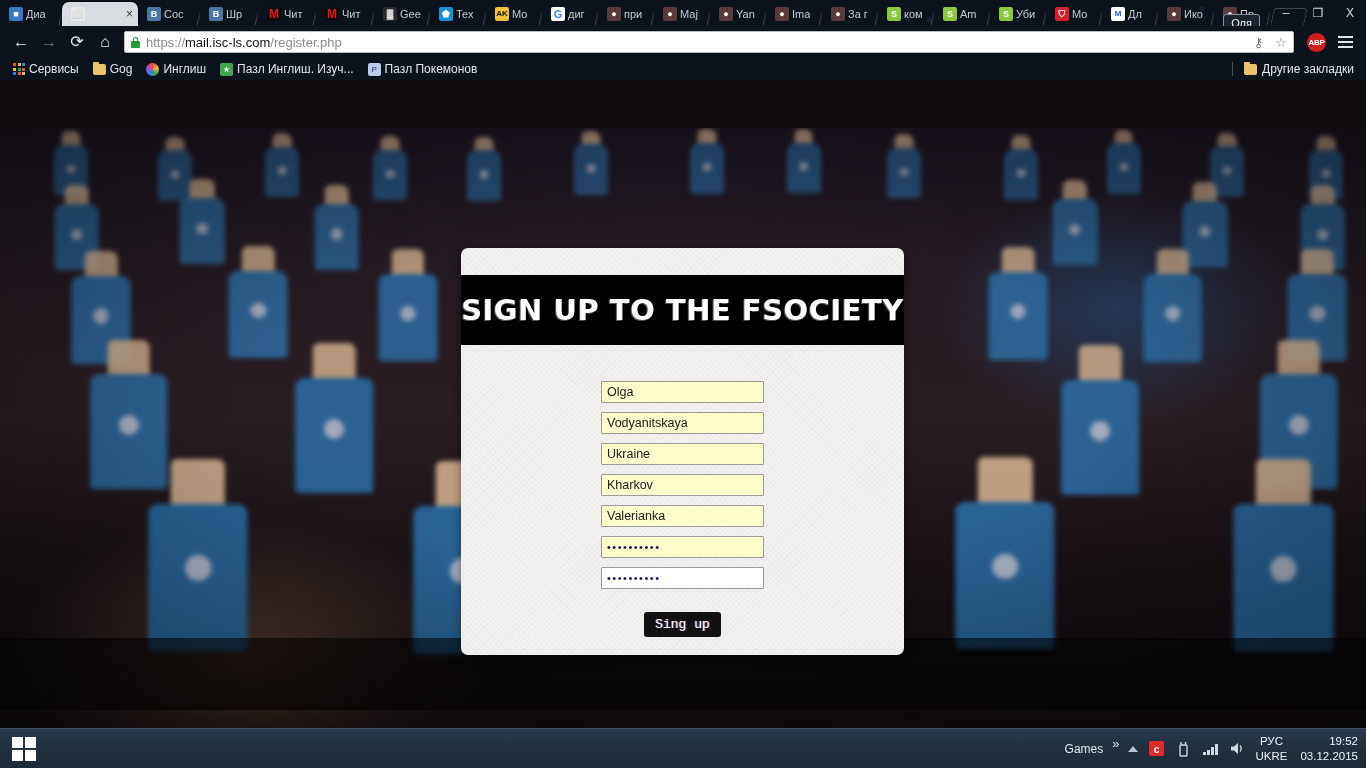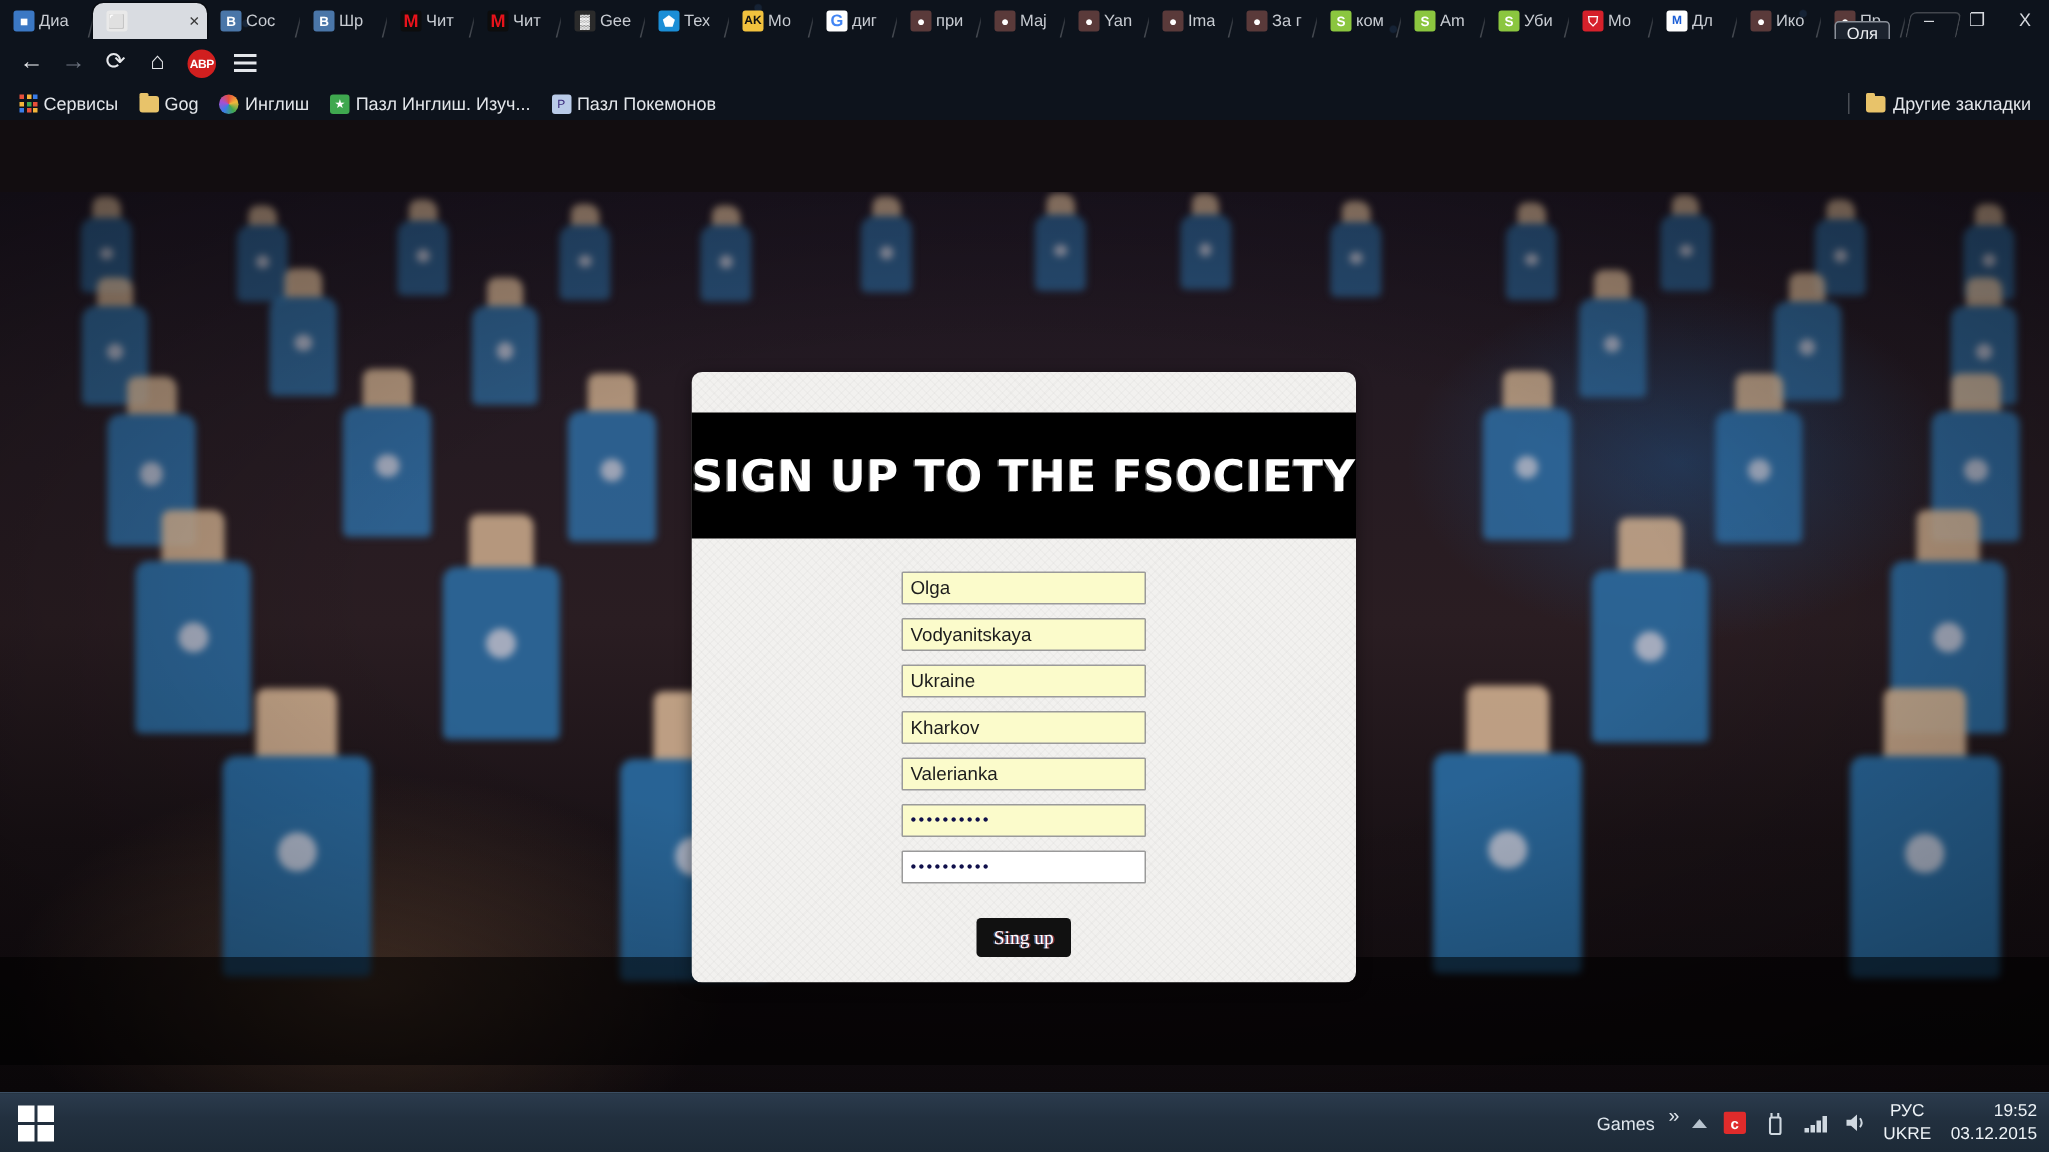--- a/index.html
+++ b/index.html
@@ -186,21 +186,21 @@
     background:#f2f1ef;
     border-radius:7px;
     box-shadow:0 2px 10px rgba(0,0,0,.45);
     z-index:10;
     background-image:
       repeating-linear-gradient(45deg, rgba(0,0,0,.018) 0 1px, transparent 1px 4px),
       repeating-linear-gradient(-45deg, rgba(0,0,0,.018) 0 1px, transparent 1px 4px);
     overflow:hidden;
   }
   .card-head{
-    position:absolute; left:-8px; right:-8px; top:27px; height:84px;
+    position:absolute; left:-8px; right:-8px; top:27px; height:70px;
     background:#000; display:flex; align-items:center; justify-content:center;
   }
   .card-title{
     color:#fff; font-size:29px; font-weight:bold; letter-spacing:.5px;
     font-family:"DejaVu Sans", sans-serif;
     text-shadow:2px 0 0 rgba(0,0,0,.9), -1px 1px 0 rgba(255,255,255,.35);
   }
   .form{
     position:absolute; left:0; right:0; top:133px;
     display:flex; flex-direction:column; align-items:center; gap:9px;
@@ -212,21 +212,21 @@
     font-size:12.5px; font-family:"Liberation Sans", sans-serif;
     padding:0 5px; line-height:20px;
     outline:none;
   }
   .field.pw{ letter-spacing:1.5px; font-size:11px; color:#10104b; }
   .field.plain{ background:#fff; }
   .btn-row{ margin-top:14px; }
   .btn-signup{
     background:#111; color:#fff; border:none; border-radius:3px;
     font-size:13px; padding:5px 11px; cursor:pointer;
-    font-family:Liberation Serif, serif;
+    font-family:Liberation Mono, monospace;
     text-shadow:1px 0 0 rgba(255,90,90,.55), -1px 0 0 rgba(90,160,255,.55);
   }
 
   
   .taskbar{
     position:absolute; left:0; bottom:0; width:1366px; height:40px;
     background:linear-gradient(to bottom,#2b3b4d 0%, #22303f 42%, #1d2a37 100%);
     display:flex; align-items:center;
     border-top:1px solid #3b4e63;
   }
@@ -350,20 +350,33 @@
         <div class="winbtn">❐</div>
         <div class="winbtn">X</div>
       </div>
     </div>
 
     <div class="toolbar">
       <div class="navbtn">←</div>
       <div class="navbtn dim">→</div>
       <div class="navbtn">⟳</div>
       <div class="navbtn">⌂</div>
+      <div class="omnibox">
+        <span class="lock">
+            <i class="body"></i>
+            <i class="shk"></i>
+          </span>
+        <span>
+          <span class="url-dim">https://</span><span class="url-strong">mail.isc-ls.com</span><span class="url-dim">/register.php</span>
+        </span>
+        <span style="margin-left:auto;display:flex;gap:8px;align-items:center;">
+          <span class="omni-icon">⚷</span>
+          <span class="omni-icon">☆</span>
+        </span>
+      </div>
       <div class="abp">ABP</div>
       <div class="hamburger">
           <i></i>
           <i></i>
           <i></i>
         </div>
     </div>
 
     <div class="bookmarks">
       <div id="bm-host" style="display:flex;align-items:center;gap:4px;">

